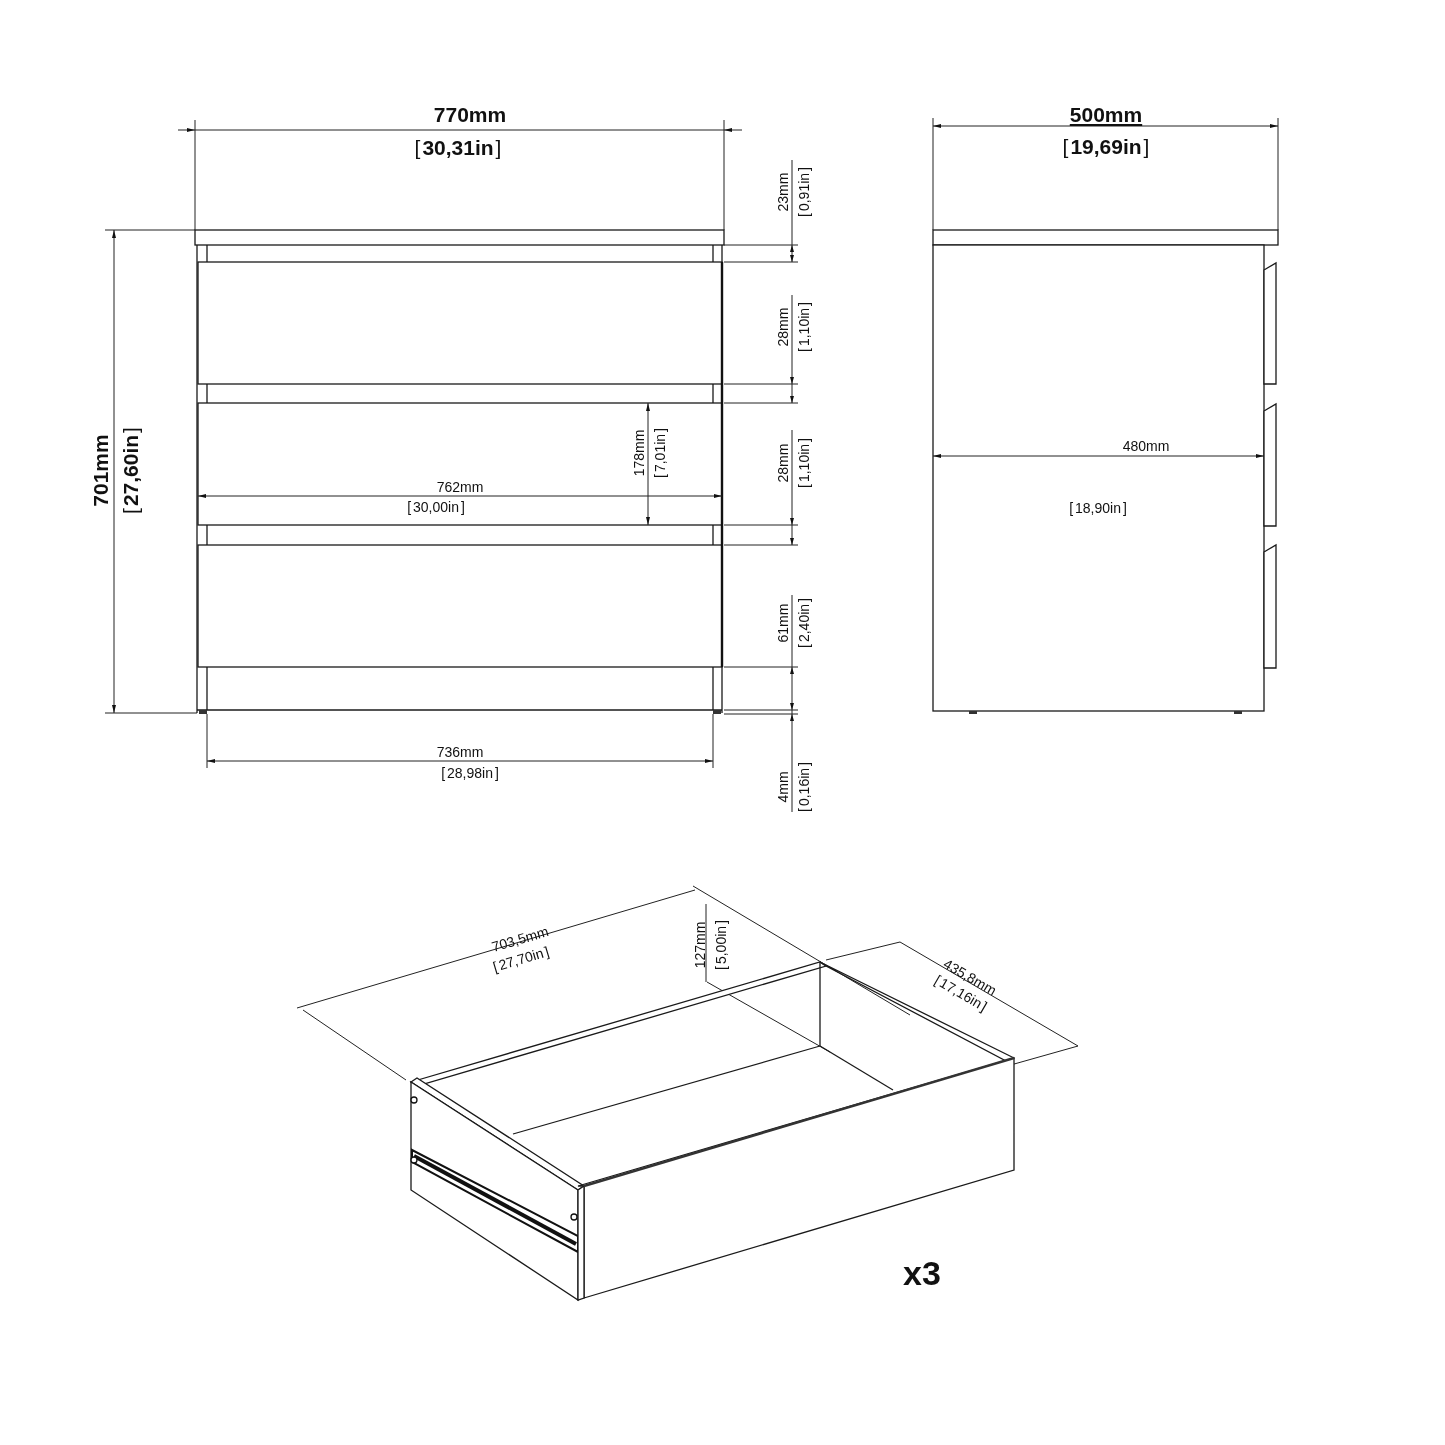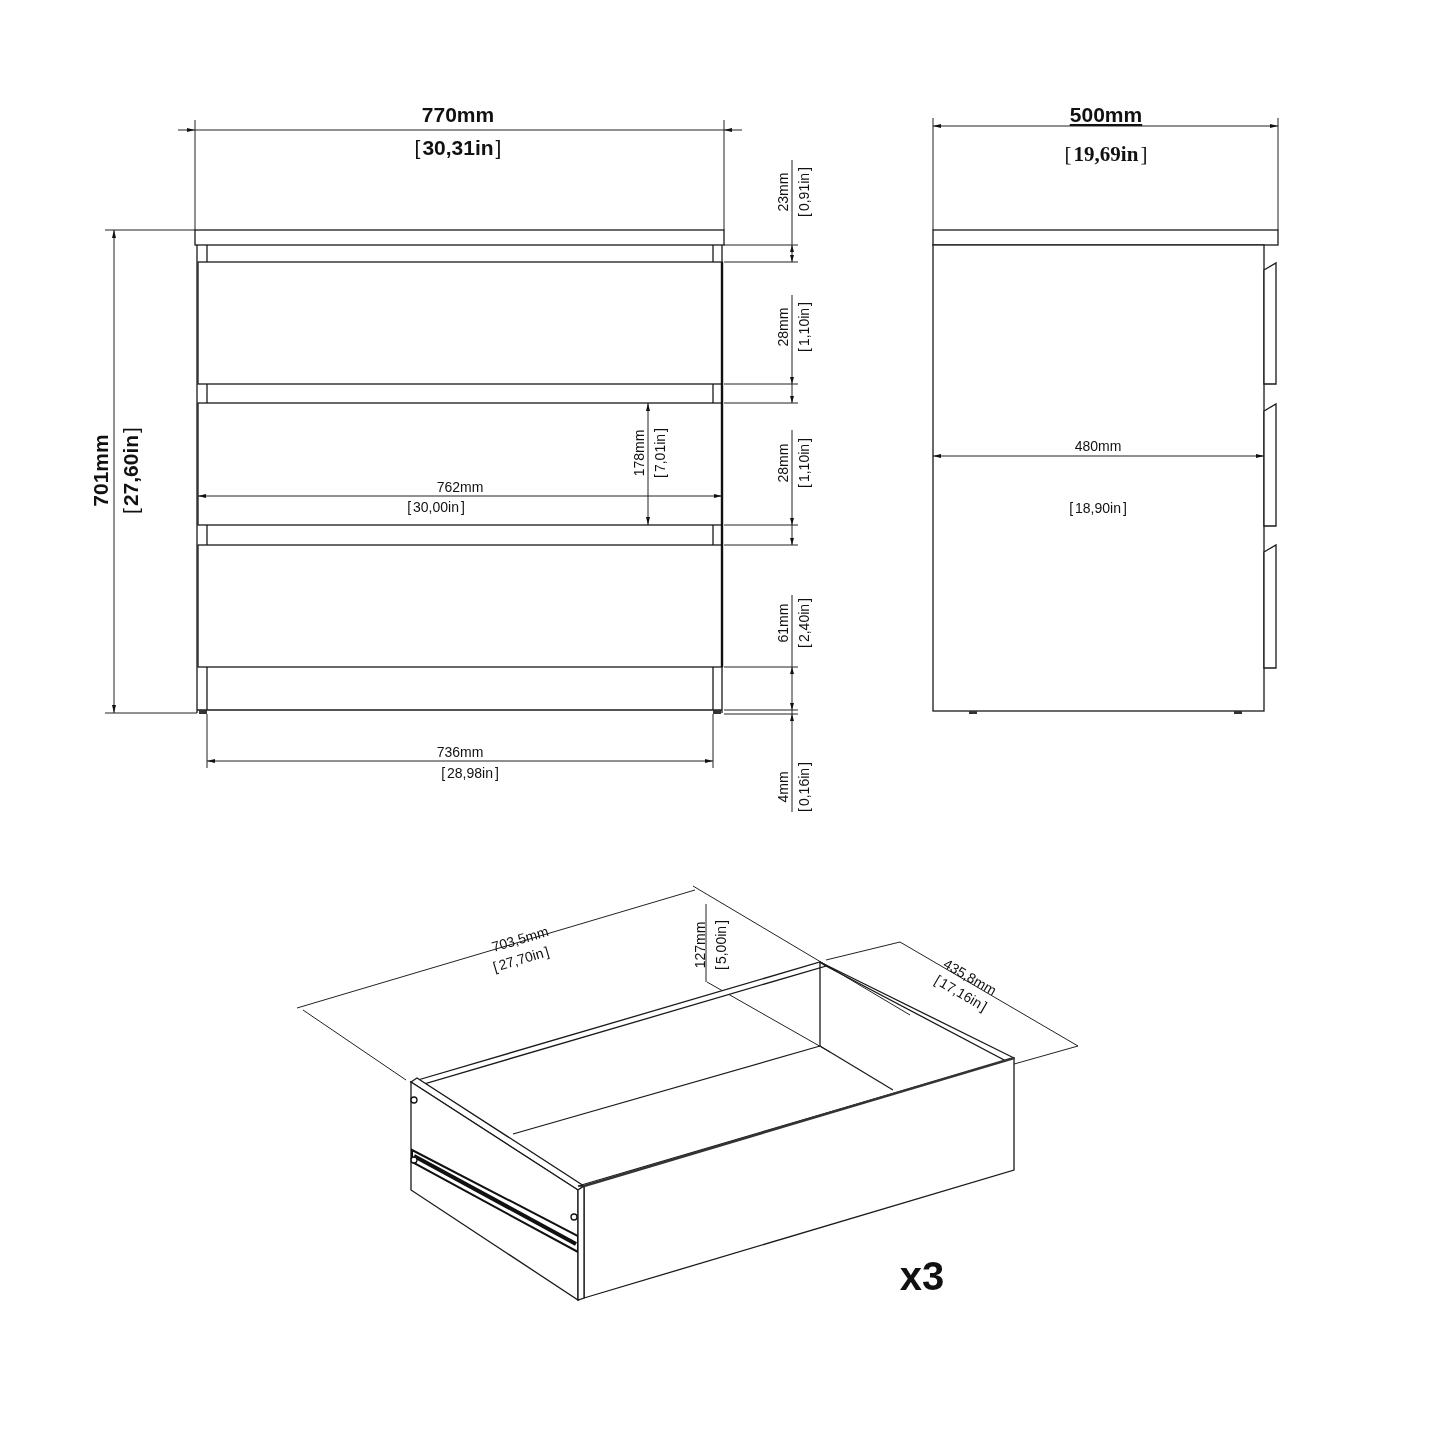--- a/index.html
+++ b/index.html
@@ -9,21 +9,21 @@
     .ln { stroke: #1a1a1a; stroke-width: 1.3; fill: none; }
     .thin { stroke: #222; stroke-width: 1; fill: none; }
     .thick { stroke: #111; stroke-width: 2.4; fill: none; }
     .fillw { fill: #ffffff; stroke: #1a1a1a; stroke-width: 1.3; }
     .lbl { position: absolute; white-space: nowrap; line-height: 1; text-align: center; }
     .big { font-size: 21px; font-weight: bold; }
     .sm  { font-size: 14px; }
     .br::before { content: "["; font-weight: normal; margin-right: 2px; }
     .br::after  { content: "]"; font-weight: normal; margin-left: 2px; }
     .rot { transform-origin: center center; }
-    .qty { font-size: 40px; font-weight: bold; }
+    .qty { font-size: 34px; font-weight: bold; }
   </style>
 </head>
 <body>
 
 <svg width="1445" height="1445" viewBox="0 0 1445 1445">
 
   <g>
 
     <rect class="fillw" x="195" y="230" width="529" height="15"></rect>
 
@@ -147,21 +147,21 @@
     <circle cx="414" cy="1100" r="3" fill="#fff" stroke="#111" stroke-width="1.3"></circle>
     <circle cx="414" cy="1160" r="3" fill="#fff" stroke="#111" stroke-width="1.3"></circle>
     <circle cx="574" cy="1217" r="3" fill="#fff" stroke="#111" stroke-width="1.3"></circle>
 
     <polygon class="fillw" points="578,1186 1014,1058 1014,1170 584,1298 584,1186"></polygon>
     <polygon class="fillw" points="578,1190 584,1186 584,1298 578,1300"></polygon>
     <line x1="584" y1="1186" x2="1014" y2="1058" stroke="#333" stroke-width="2.4"></line>
   </g>
 </svg>
 
-<div class="lbl big" style="left:408px; top:104px; width:100px;">770mm</div>
+<div class="lbl big" style="left:420px; top:104px; width:100px;">770mm</div>
 <div class="lbl big br" style="left:400px; top:137px; width:116px;text-align:center;">30,31in</div>
 
 <div class="lbl big rot" style="left:50px; top:460px; width:100px; transform: rotate(-90deg);">701mm</div>
 <div class="lbl big br rot" style="left:72px; top:460px; width:116px; transform: rotate(-90deg);">27,60in</div>
 
 <div class="lbl sm rot" style="left:748px; top:185px; width:70px; transform: rotate(-90deg);">23mm</div>
 <div class="lbl sm br rot" style="left:764px; top:185px; width:80px; transform: rotate(-90deg);">0,91in</div>
 
 <div class="lbl sm rot" style="left:748px; top:320px; width:70px; transform: rotate(-90deg);">28mm</div>
 <div class="lbl sm br rot" style="left:764px; top:320px; width:80px; transform: rotate(-90deg);">1,10in</div>
@@ -178,22 +178,22 @@
 <div class="lbl sm" style="left:410px; top:480px; width:100px;text-align:center;">762mm</div>
 <div class="lbl sm br" style="left:380px; top:500px; width:112px;">30,00in</div>
 
 <div class="lbl sm rot" style="left:604px; top:446px; width:70px; transform: rotate(-90deg);">178mm</div>
 <div class="lbl sm br rot" style="left:620px; top:446px; width:80px; transform: rotate(-90deg);">7,01in</div>
 
 <div class="lbl sm" style="left:410px; top:745px; width:100px;text-align:center;">736mm</div>
 <div class="lbl sm br" style="left:414px; top:766px; width:112px;">28,98in</div>
 
 <div class="lbl big" style="left:1056px; top:104px; width:100px;text-decoration:underline;">500mm</div>
-<div class="lbl big br" style="left:1048px; top:144px; width:116px;font-family:Liberation Serif, serif;">19,69in</div>
-<div class="lbl sm" style="left:1048px; top:439px; width:100px;">480mm</div>
+<div class="lbl big br" style="left:1048px; top:136px; width:116px;">19,69in</div>
+<div class="lbl sm" style="left:1096px; top:439px; width:100px;">480mm</div>
 <div class="lbl sm br" style="left:1042px; top:459px; width:112px;margin-top:42px;">18,90in</div>
 
 <div class="lbl sm" style="left:470px; top:932px; width:100px; transform: rotate(-16.5deg);">703,5mm</div>
 <div class="lbl sm br" style="left:466px; top:952px; width:110px; transform: rotate(-16.5deg);">27,70in</div>
 
 <div class="lbl sm rot" style="left:668px; top:938px; width:64px; transform: rotate(-90deg);">127mm</div>
 <div class="lbl sm br rot" style="left:684px; top:938px; width:74px; transform: rotate(-90deg);">5,00in</div>
 
 <div class="lbl sm" style="left:920px; top:970px; width:100px; transform: rotate(30deg);">435,8mm</div>
 <div class="lbl sm br" style="left:906px; top:986px; width:110px; transform: rotate(30deg);">17,16in</div>

